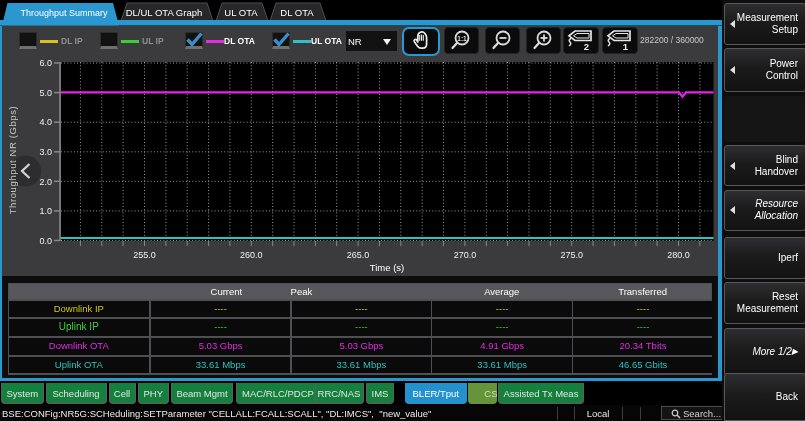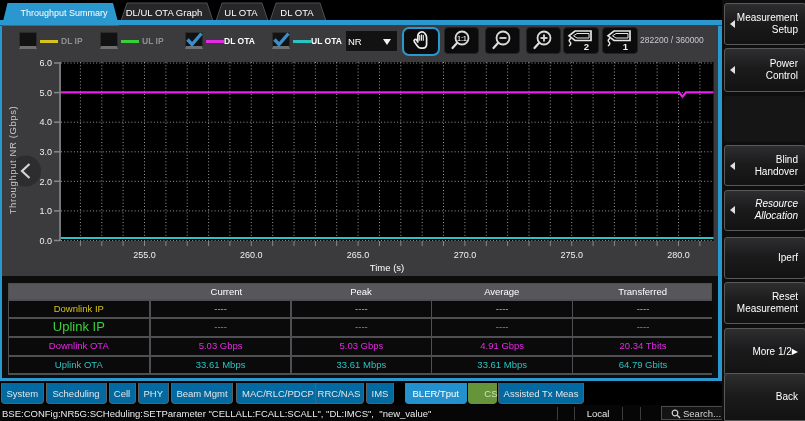--- a/index.html
+++ b/index.html
@@ -6,21 +6,21 @@
 .btn{position:absolute;left:724px;width:82px;border:1px solid #595959;border-radius:3px;
  background:linear-gradient(180deg,#2e2e30 0%,#1b1b1c 45%,#121213 100%);
  color:#fff;font-size:10px;display:flex;align-items:center;justify-content:flex-end;
  text-align:right;padding-right:7px;box-sizing:border-box;line-height:12px;}
 .btn .arr{position:absolute;left:5px;top:50%;margin-top:-4px;width:0;height:0;
  border-top:4px solid transparent;border-bottom:4px solid transparent;border-right:5px solid #e0e0e0;}
 .tbtn{position:absolute;top:27px;height:25px;background:#0b0b0b;border-radius:4px;border:1px solid #222;}
 .cb{position:absolute;top:32px;width:16px;height:13px;background:#121212;border:1px solid #2c2c2c;border-bottom:3px solid #6f6f6f;}
 .lline{position:absolute;top:40px;height:3px;width:18px;}
 .llab{position:absolute;top:36px;font-size:8.5px;font-weight:bold;}
-.btab{position:absolute;top:383px;height:21px;background:#0369a1;border:1px solid #5e5e63;border-top:none;
+.btab{position:absolute;top:383px;height:21px;background:#15803d;border:1px solid #5e5e63;border-top:none;
  border-radius:0 0 4px 4px;color:#e4e4e4;font-size:9.5px;display:flex;align-items:center;justify-content:center;box-sizing:border-box;}
 .sep{position:absolute;top:407px;height:13px;width:1px;background:#3c3c3c;}
 </style></head>
 <body>
 
 <svg class="abs" style="left:0;top:0" width="722" height="26" viewBox="0 0 722 26">
   <polygon points="121,21 127,3 207,3 213,21" fill="#27272a" stroke="#4d4d52" stroke-width="1"></polygon>
   <polygon points="216,21 222,3 262,3 268,21" fill="#27272a" stroke="#4d4d52" stroke-width="1"></polygon>
   <polygon points="270,21 276,3 320,3 326,21" fill="#27272a" stroke="#4d4d52" stroke-width="1"></polygon>
   <rect x="0" y="20" width="722" height="5.5" fill="#2a97cf"></rect>
@@ -204,43 +204,43 @@
   <circle cx="25.5" cy="171" r="15.5" fill="#2d2d2f"></circle>
   <path d="M29.5 164 l-7.5 7 l7.5 7" stroke="#d4d4d4" stroke-width="2.2" fill="none"></path>
   <text x="15.5" y="160" font-size="9.5" letter-spacing="0.6" fill="#c8c8c8" text-anchor="middle" transform="rotate(-90 15.5 160)">Throughput NR (Gbps)</text>
 </svg>
 
 <div class="abs" style="left:2px;top:276px;width:716px;height:101.5px;background:#0d0d0d;"></div>
 <div class="abs" style="left:8px;top:283px;width:704px;height:91.5px;background:#4f4f53;">
   <div class="abs" style="left:1px;top:1px;width:702px;height:15px;background:#57575b;"></div>
   <div id="tbl">
       <div class="abs" style="left:148px;top:1px;width:140.8px;height:15px;line-height:15px;text-align:center;font-size:9.5px;color:#fff;">Current</div>
-      <div class="abs" style="left:282.6px;top:1px;width:140.8px;height:15px;line-height:15px;text-align:center;font-size:9.5px;color:#fff;">Peak</div>
+      <div class="abs" style="left:282.6px;top:1px;width:140.8px;height:15px;line-height:15px;text-align:left;font-size:9.5px;color:#fff;">Peak</div>
       <div class="abs" style="left:423.4px;top:1px;width:140.8px;height:15px;line-height:15px;text-align:center;font-size:9.5px;color:#fff;">Average</div>
       <div class="abs" style="left:564.2px;top:1px;width:140.8px;height:15px;line-height:15px;text-align:center;font-size:9.5px;color:#fff;">Transferred</div>
       <div class="abs" style="left:1.0px;top:17.5px;width:139.6px;height:16.8px;line-height:16.8px;text-align:center;font-size:9.5px;background:#0a0a0a;color:#d6c31e;">Downlink IP</div>
       <div class="abs" style="left:142.8px;top:17.5px;width:139.6px;height:16.8px;line-height:16.8px;text-align:center;font-size:9.5px;background:#0a0a0a;color:#d6c31e;">----</div>
       <div class="abs" style="left:283.6px;top:17.5px;width:139.6px;height:16.8px;line-height:16.8px;text-align:center;font-size:9.5px;background:#0a0a0a;color:#d6c31e;">----</div>
       <div class="abs" style="left:424.4px;top:17.5px;width:139.6px;height:16.8px;line-height:16.8px;text-align:center;font-size:9.5px;background:#0a0a0a;color:#d6c31e;">----</div>
       <div class="abs" style="left:565.2px;top:17.5px;width:139.6px;height:16.8px;line-height:16.8px;text-align:center;font-size:9.5px;background:#0a0a0a;color:#d6c31e;">----</div>
-      <div class="abs" style="left:1.0px;top:36.2px;width:139.6px;height:16.8px;line-height:16.8px;text-align:center;font-size:13px;background:#0a0a0a;color:#3bce3b;">Uplink IP</div>
+      <div class="abs" style="left:1.0px;top:36.2px;width:139.6px;height:16.8px;line-height:16.8px;text-align:center;font-size:10px;background:#0a0a0a;color:#3bce3b;">Uplink IP</div>
       <div class="abs" style="left:142.8px;top:36.2px;width:139.6px;height:16.8px;line-height:16.8px;text-align:center;font-size:9.5px;background:#0a0a0a;color:#3bce3b;">----</div>
       <div class="abs" style="left:283.6px;top:36.2px;width:139.6px;height:16.8px;line-height:16.8px;text-align:center;font-size:9.5px;background:#0a0a0a;color:#3bce3b;">----</div>
       <div class="abs" style="left:424.4px;top:36.2px;width:139.6px;height:16.8px;line-height:16.8px;text-align:center;font-size:9.5px;background:#0a0a0a;color:#3bce3b;">----</div>
       <div class="abs" style="left:565.2px;top:36.2px;width:139.6px;height:16.8px;line-height:16.8px;text-align:center;font-size:9.5px;background:#0a0a0a;color:#3bce3b;">----</div>
       <div class="abs" style="left:1.0px;top:54.9px;width:139.6px;height:16.8px;line-height:16.8px;text-align:center;font-size:9.5px;background:#0a0a0a;color:#e42ae4;">Downlink OTA</div>
       <div class="abs" style="left:142.8px;top:54.9px;width:139.6px;height:16.8px;line-height:16.8px;text-align:center;font-size:9.5px;background:#0a0a0a;color:#e42ae4;">5.03 Gbps</div>
       <div class="abs" style="left:283.6px;top:54.9px;width:139.6px;height:16.8px;line-height:16.8px;text-align:center;font-size:9.5px;background:#0a0a0a;color:#e42ae4;">5.03 Gbps</div>
       <div class="abs" style="left:424.4px;top:54.9px;width:139.6px;height:16.8px;line-height:16.8px;text-align:center;font-size:9.5px;background:#0a0a0a;color:#e42ae4;">4.91 Gbps</div>
       <div class="abs" style="left:565.2px;top:54.9px;width:139.6px;height:16.8px;line-height:16.8px;text-align:center;font-size:9.5px;background:#0a0a0a;color:#e42ae4;">20.34 Tbits</div>
       <div class="abs" style="left:1.0px;top:73.6px;width:139.6px;height:16.8px;line-height:16.8px;text-align:center;font-size:9.5px;background:#0a0a0a;color:#2cc3c3;">Uplink OTA</div>
       <div class="abs" style="left:142.8px;top:73.6px;width:139.6px;height:16.8px;line-height:16.8px;text-align:center;font-size:9.5px;background:#0a0a0a;color:#2cc3c3;">33.61 Mbps</div>
       <div class="abs" style="left:283.6px;top:73.6px;width:139.6px;height:16.8px;line-height:16.8px;text-align:center;font-size:9.5px;background:#0a0a0a;color:#2cc3c3;">33.61 Mbps</div>
       <div class="abs" style="left:424.4px;top:73.6px;width:139.6px;height:16.8px;line-height:16.8px;text-align:center;font-size:9.5px;background:#0a0a0a;color:#2cc3c3;">33.61 Mbps</div>
-      <div class="abs" style="left:565.2px;top:73.6px;width:139.6px;height:16.8px;line-height:16.8px;text-align:center;font-size:9.5px;background:#0a0a0a;color:#2cc3c3;">64.79 Gbits</div>
+      <div class="abs" style="left:565.2px;top:73.6px;width:139.6px;height:16.8px;line-height:16.8px;text-align:center;font-size:9.5px;background:#0a0a0a;color:#2cc3c3;">46.65 Gbits</div>
     </div>
 </div>
 
 <div class="btab" style="left:1px;width:42.5px;">System</div>
 <div class="btab" style="left:45.5px;width:61px;">Scheduling</div>
 <div class="btab" style="left:108.5px;width:27px;">Cell</div>
 <div class="btab" style="left:137.5px;width:31.5px;">PHY</div>
 <div class="btab" style="left:171px;width:62px;">Beam Mgmt</div>
 <div class="btab" style="left:235.5px;width:85px;">MAC/RLC/PDCP</div>
 <div class="btab" style="left:314.5px;width:49px;">RRC/NAS</div>
@@ -265,14 +265,14 @@
 </div>
 
 <div class="abs" style="left:722px;top:0;width:83px;height:421px;background:#0e0e0e;"></div>
 <div class="btn" style="top:3px;height:41.5px;"><span class="arr"></span>Measurement<br>Setup</div>
 <div class="btn" style="top:48px;height:44px;"><span class="arr"></span>Power<br>Control</div>
 <div class="abs" style="left:724px;top:96px;width:81px;height:46px;background:#151515;border-radius:3px;"></div>
 <div class="btn" style="top:145px;height:41px;"><span class="arr"></span>Blind<br>Handover</div>
 <div class="btn" style="top:190px;height:40.5px;font-style:italic;"><span class="arr"></span>Resource<br>Allocation</div>
 <div class="btn" style="top:236.5px;height:42.5px;">Iperf</div>
 <div class="btn" style="top:281.5px;height:42px;">Reset<br>Measurement</div>
-<div class="btn" style="top:327.5px;height:48px;">More 1/2<span style="font-size:8px;">▶</span></div>
+<div class="btn" style="top:327.5px;height:48px;font-style:italic;">More 1/2<span style="font-size:8px;">▶</span></div>
 <div class="btn" style="top:373px;height:48px;border-radius:3px 3px 0 0;">Back</div>
 
 </body></html>

